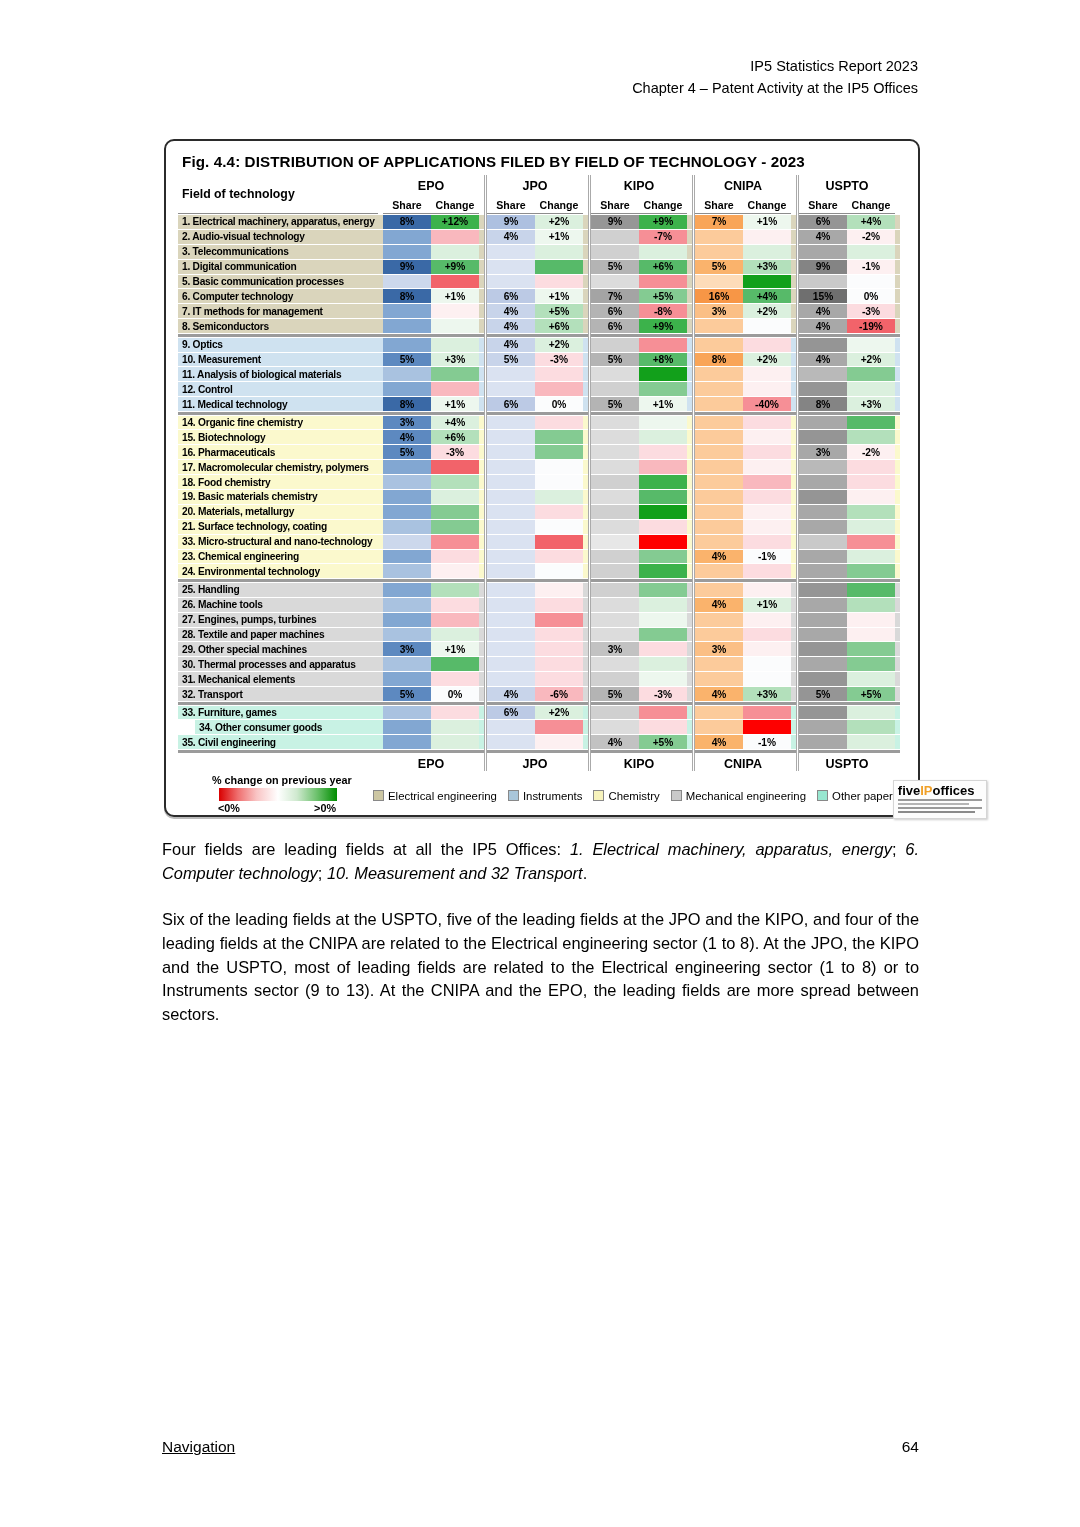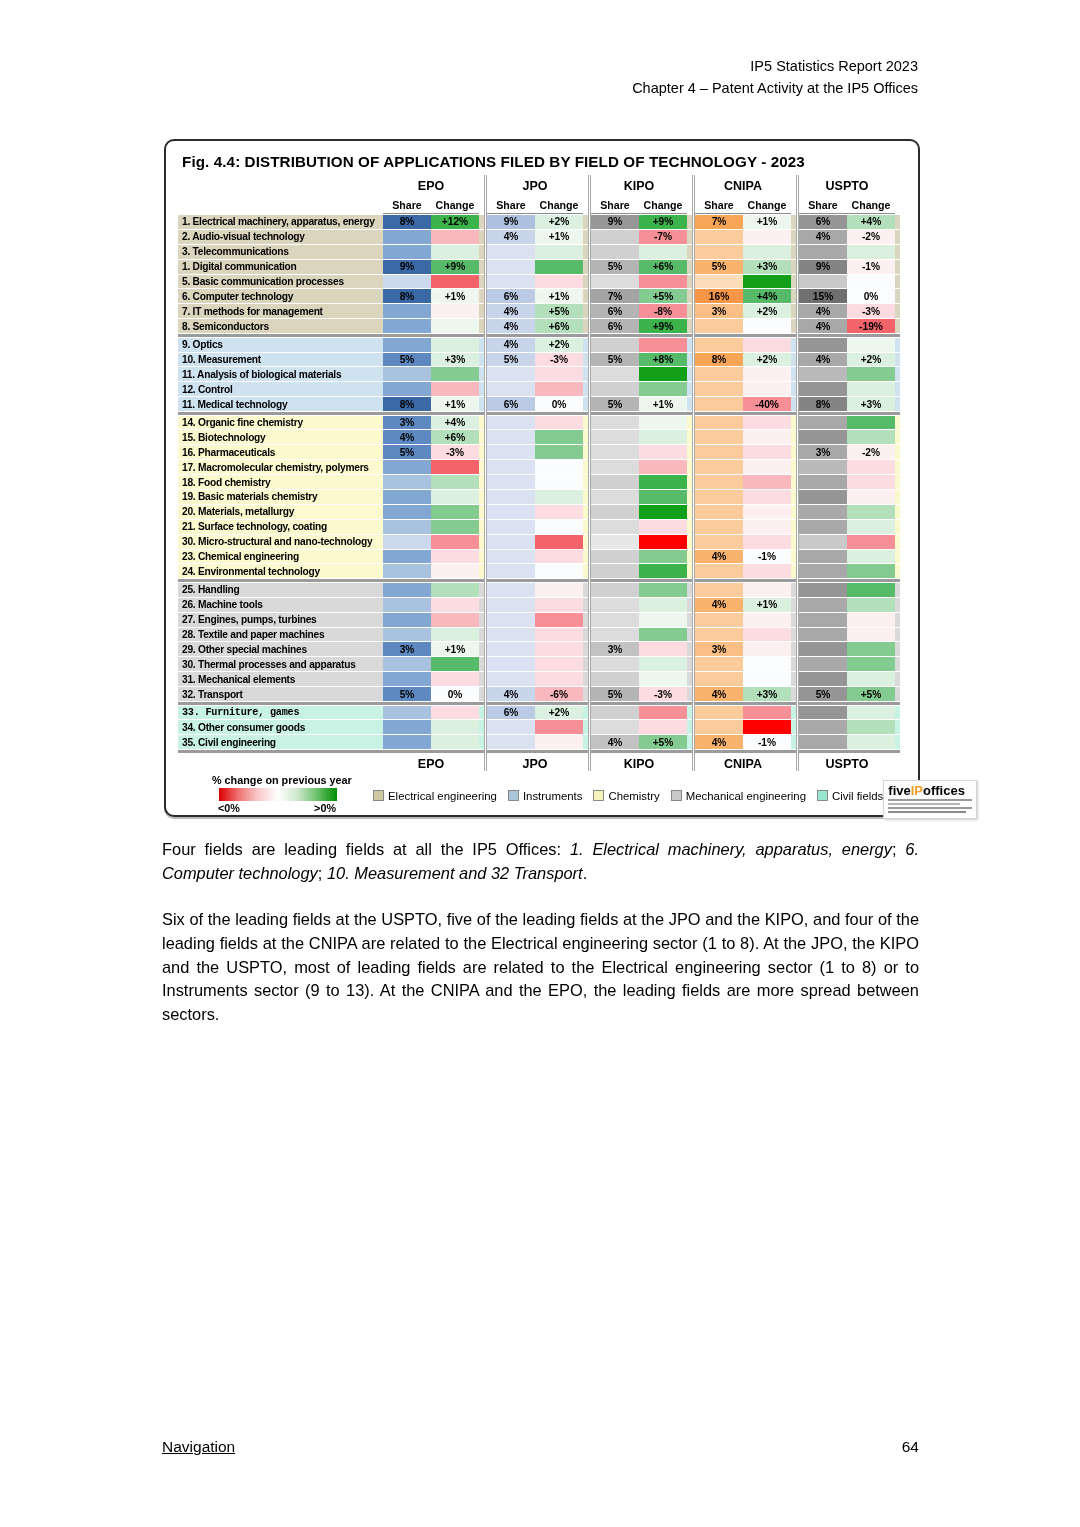--- a/index.html
+++ b/index.html
@@ -42,20 +42,21 @@
 <body>
 
 <div class="page-header">
   <div>IP5 Statistics Report 2023</div>
   <div>Chapter 4 – Patent Activity at the IP5 Offices</div>
 </div>
 
 <div class="figure">
   <div class="fig-title">Fig. 4.4: DISTRIBUTION OF APPLICATIONS FILED BY FIELD OF TECHNOLOGY - 2023</div>
   <div class="fig-grid" style="grid-template-columns: 200px 5px 48px 48px 5px 3px 48px 48px 5px 3px 48px 48px 5px 3px 48px 48px 5px 3px 48px 48px 5px; grid-template-rows: 22px 16px;">
+      <div class="hdr-field" style="grid-area: 1 / 1 / 3;">Field of technology</div>
       <div class="hdr-office" style="grid-area: 1 / 3 / auto / span 2;">EPO</div>
       <div class="hdr-sub" style="grid-area: 2 / 3;">Share</div>
       <div class="hdr-sub" style="grid-area: 2 / 4;">Change</div>
       <div class="hdr-office" style="grid-area: 1 / 7 / auto / span 2;">JPO</div>
       <div class="hdr-sub" style="grid-area: 2 / 7;">Share</div>
       <div class="hdr-sub" style="grid-area: 2 / 8;">Change</div>
       <div class="hdr-office" style="grid-area: 1 / 11 / auto / span 2;">KIPO</div>
       <div class="hdr-sub" style="grid-area: 2 / 11;">Share</div>
       <div class="hdr-sub" style="grid-area: 2 / 12;">Change</div>
       <div class="hdr-office" style="grid-area: 1 / 15 / auto / span 2;">CNIPA</div>
@@ -416,21 +417,21 @@
       <div class="c val" style="grid-area: 25 / 3; background: rgb(169, 194, 224);"></div>
       <div class="c val" style="grid-area: 25 / 4; background: rgb(132, 203, 146);"></div>
       <div class="c val" style="grid-area: 25 / 7; background: rgb(218, 226, 241);"></div>
       <div class="c val" style="grid-area: 25 / 8; background: rgb(251, 252, 253);"></div>
       <div class="c val" style="grid-area: 25 / 11; background: rgb(220, 220, 220);"></div>
       <div class="c val" style="grid-area: 25 / 12; background: rgb(252, 220, 224);"></div>
       <div class="c val" style="grid-area: 25 / 15; background: rgb(252, 203, 155);"></div>
       <div class="c val" style="grid-area: 25 / 16; background: rgb(253, 240, 241);"></div>
       <div class="c val" style="grid-area: 25 / 19; background: rgb(168, 168, 168);"></div>
       <div class="c val" style="grid-area: 25 / 20; background: rgb(219, 240, 222);"></div>
-      <div class="c lbl" style="grid-area: 26 / 1; background: rgb(251, 249, 205);">30. Micro-structural and nano-technology</div>
+      <div class="c lbl" style="grid-area: 26 / 1; background: rgb(251, 249, 205);">33. Micro-structural and nano-technology</div>
       <div class="c" style="grid-area: 26 / 2; background: rgb(251, 249, 205);"></div>
       <div class="c" style="grid-area: 26 / 5; background: rgb(251, 249, 205);"></div>
       <div class="c" style="grid-area: 26 / 9; background: rgb(251, 249, 205);"></div>
       <div class="c" style="grid-area: 26 / 13; background: rgb(251, 249, 205);"></div>
       <div class="c" style="grid-area: 26 / 17; background: rgb(251, 249, 205);"></div>
       <div class="c" style="grid-area: 26 / 21; background: rgb(251, 249, 205);"></div>
       <div class="c val" style="grid-area: 26 / 3; background: rgb(204, 216, 236);"></div>
       <div class="c val" style="grid-area: 26 / 4; background: rgb(246, 143, 150);"></div>
       <div class="c val" style="grid-area: 26 / 7; background: rgb(218, 226, 241);"></div>
       <div class="c val" style="grid-area: 26 / 8; background: rgb(242, 99, 106);"></div>
@@ -605,38 +606,38 @@
       <div class="c val" style="grid-area: 37 / 4; background: rgb(251, 252, 253);">0%</div>
       <div class="c val" style="grid-area: 37 / 7; background: rgb(200, 212, 234);">4%</div>
       <div class="c val" style="grid-area: 37 / 8; background: rgb(249, 184, 190);">-6%</div>
       <div class="c val" style="grid-area: 37 / 11; background: rgb(180, 180, 180);">5%</div>
       <div class="c val" style="grid-area: 37 / 12; background: rgb(252, 220, 224);">-3%</div>
       <div class="c val" style="grid-area: 37 / 15; background: rgb(250, 179, 108);">4%</div>
       <div class="c val" style="grid-area: 37 / 16; background: rgb(179, 224, 187);">+3%</div>
       <div class="c val" style="grid-area: 37 / 19; background: rgb(149, 149, 149);">5%</div>
       <div class="c val" style="grid-area: 37 / 20; background: rgb(132, 203, 146);">+5%</div>
       <div class="hsep" style="grid-area: 38 / 1 / auto / -1;"></div>
-      <div class="c lbl" style="grid-area: 39 / 1; background: rgb(200, 242, 228); font-family: Liberation Mono, monospace;">33. Furniture, games</div>
+      <div class="c lbl" style="grid-area: 39 / 1; background: rgb(200, 242, 228);">33. Furniture, games</div>
       <div class="c" style="grid-area: 39 / 2; background: rgb(200, 242, 228);"></div>
       <div class="c" style="grid-area: 39 / 5; background: rgb(200, 242, 228);"></div>
       <div class="c" style="grid-area: 39 / 9; background: rgb(200, 242, 228);"></div>
       <div class="c" style="grid-area: 39 / 13; background: rgb(200, 242, 228);"></div>
       <div class="c" style="grid-area: 39 / 17; background: rgb(200, 242, 228);"></div>
       <div class="c" style="grid-area: 39 / 21; background: rgb(200, 242, 228);"></div>
       <div class="c val" style="grid-area: 39 / 3; background: rgb(169, 194, 224);"></div>
       <div class="c val" style="grid-area: 39 / 4; background: rgb(252, 220, 224);"></div>
       <div class="c val" style="grid-area: 39 / 7; background: rgb(188, 202, 229);">6%</div>
       <div class="c val" style="grid-area: 39 / 8; background: rgb(219, 240, 222);">+2%</div>
       <div class="c val" style="grid-area: 39 / 11; background: rgb(208, 208, 208);"></div>
       <div class="c val" style="grid-area: 39 / 12; background: rgb(246, 143, 150);"></div>
       <div class="c val" style="grid-area: 39 / 15; background: rgb(252, 203, 155);"></div>
       <div class="c val" style="grid-area: 39 / 16; background: rgb(246, 143, 150);"></div>
       <div class="c val" style="grid-area: 39 / 19; background: rgb(149, 149, 149);"></div>
       <div class="c val" style="grid-area: 39 / 20; background: rgb(219, 240, 222);"></div>
-      <div class="c lbl" style="grid-area: 40 / 1; background: rgb(200, 242, 228);">34. Other consumer goods</div>
+      <div class="c lbl" style="grid-area: 40 / 1; background: rgb(200, 242, 228); margin-left: 17px;">34. Other consumer goods</div>
       <div class="c" style="grid-area: 40 / 2; background: rgb(200, 242, 228);"></div>
       <div class="c" style="grid-area: 40 / 5; background: rgb(200, 242, 228);"></div>
       <div class="c" style="grid-area: 40 / 9; background: rgb(200, 242, 228);"></div>
       <div class="c" style="grid-area: 40 / 13; background: rgb(200, 242, 228);"></div>
       <div class="c" style="grid-area: 40 / 17; background: rgb(200, 242, 228);"></div>
       <div class="c" style="grid-area: 40 / 21; background: rgb(200, 242, 228);"></div>
       <div class="c val" style="grid-area: 40 / 3; background: rgb(130, 167, 210);"></div>
       <div class="c val" style="grid-area: 40 / 4; background: rgb(219, 240, 222);"></div>
       <div class="c val" style="grid-area: 40 / 7; background: rgb(218, 226, 241);"></div>
       <div class="c val" style="grid-area: 40 / 8; background: rgb(246, 143, 150);"></div>
@@ -695,21 +696,21 @@
         <div class="sector-item">
           <span class="sector-swatch" style="background: rgb(247, 243, 188);"></span>
           <span>Chemistry</span>
         </div>
         <div class="sector-item">
           <span class="sector-swatch" style="background: rgb(201, 201, 201);"></span>
           <span>Mechanical engineering</span>
         </div>
         <div class="sector-item">
           <span class="sector-swatch" style="background: rgb(152, 231, 208);"></span>
-          <span>Civil fields</span>
+          <span>Other paper</span>
         </div>
       </div>
     <div class="logo">
       <div class="logo-text"><span>five</span><span class="logo-accent">IP</span><span>offices</span></div>
       <div class="logo-lines">
           <div></div>
           <div></div>
           <div></div>
           <div></div>
         </div>

